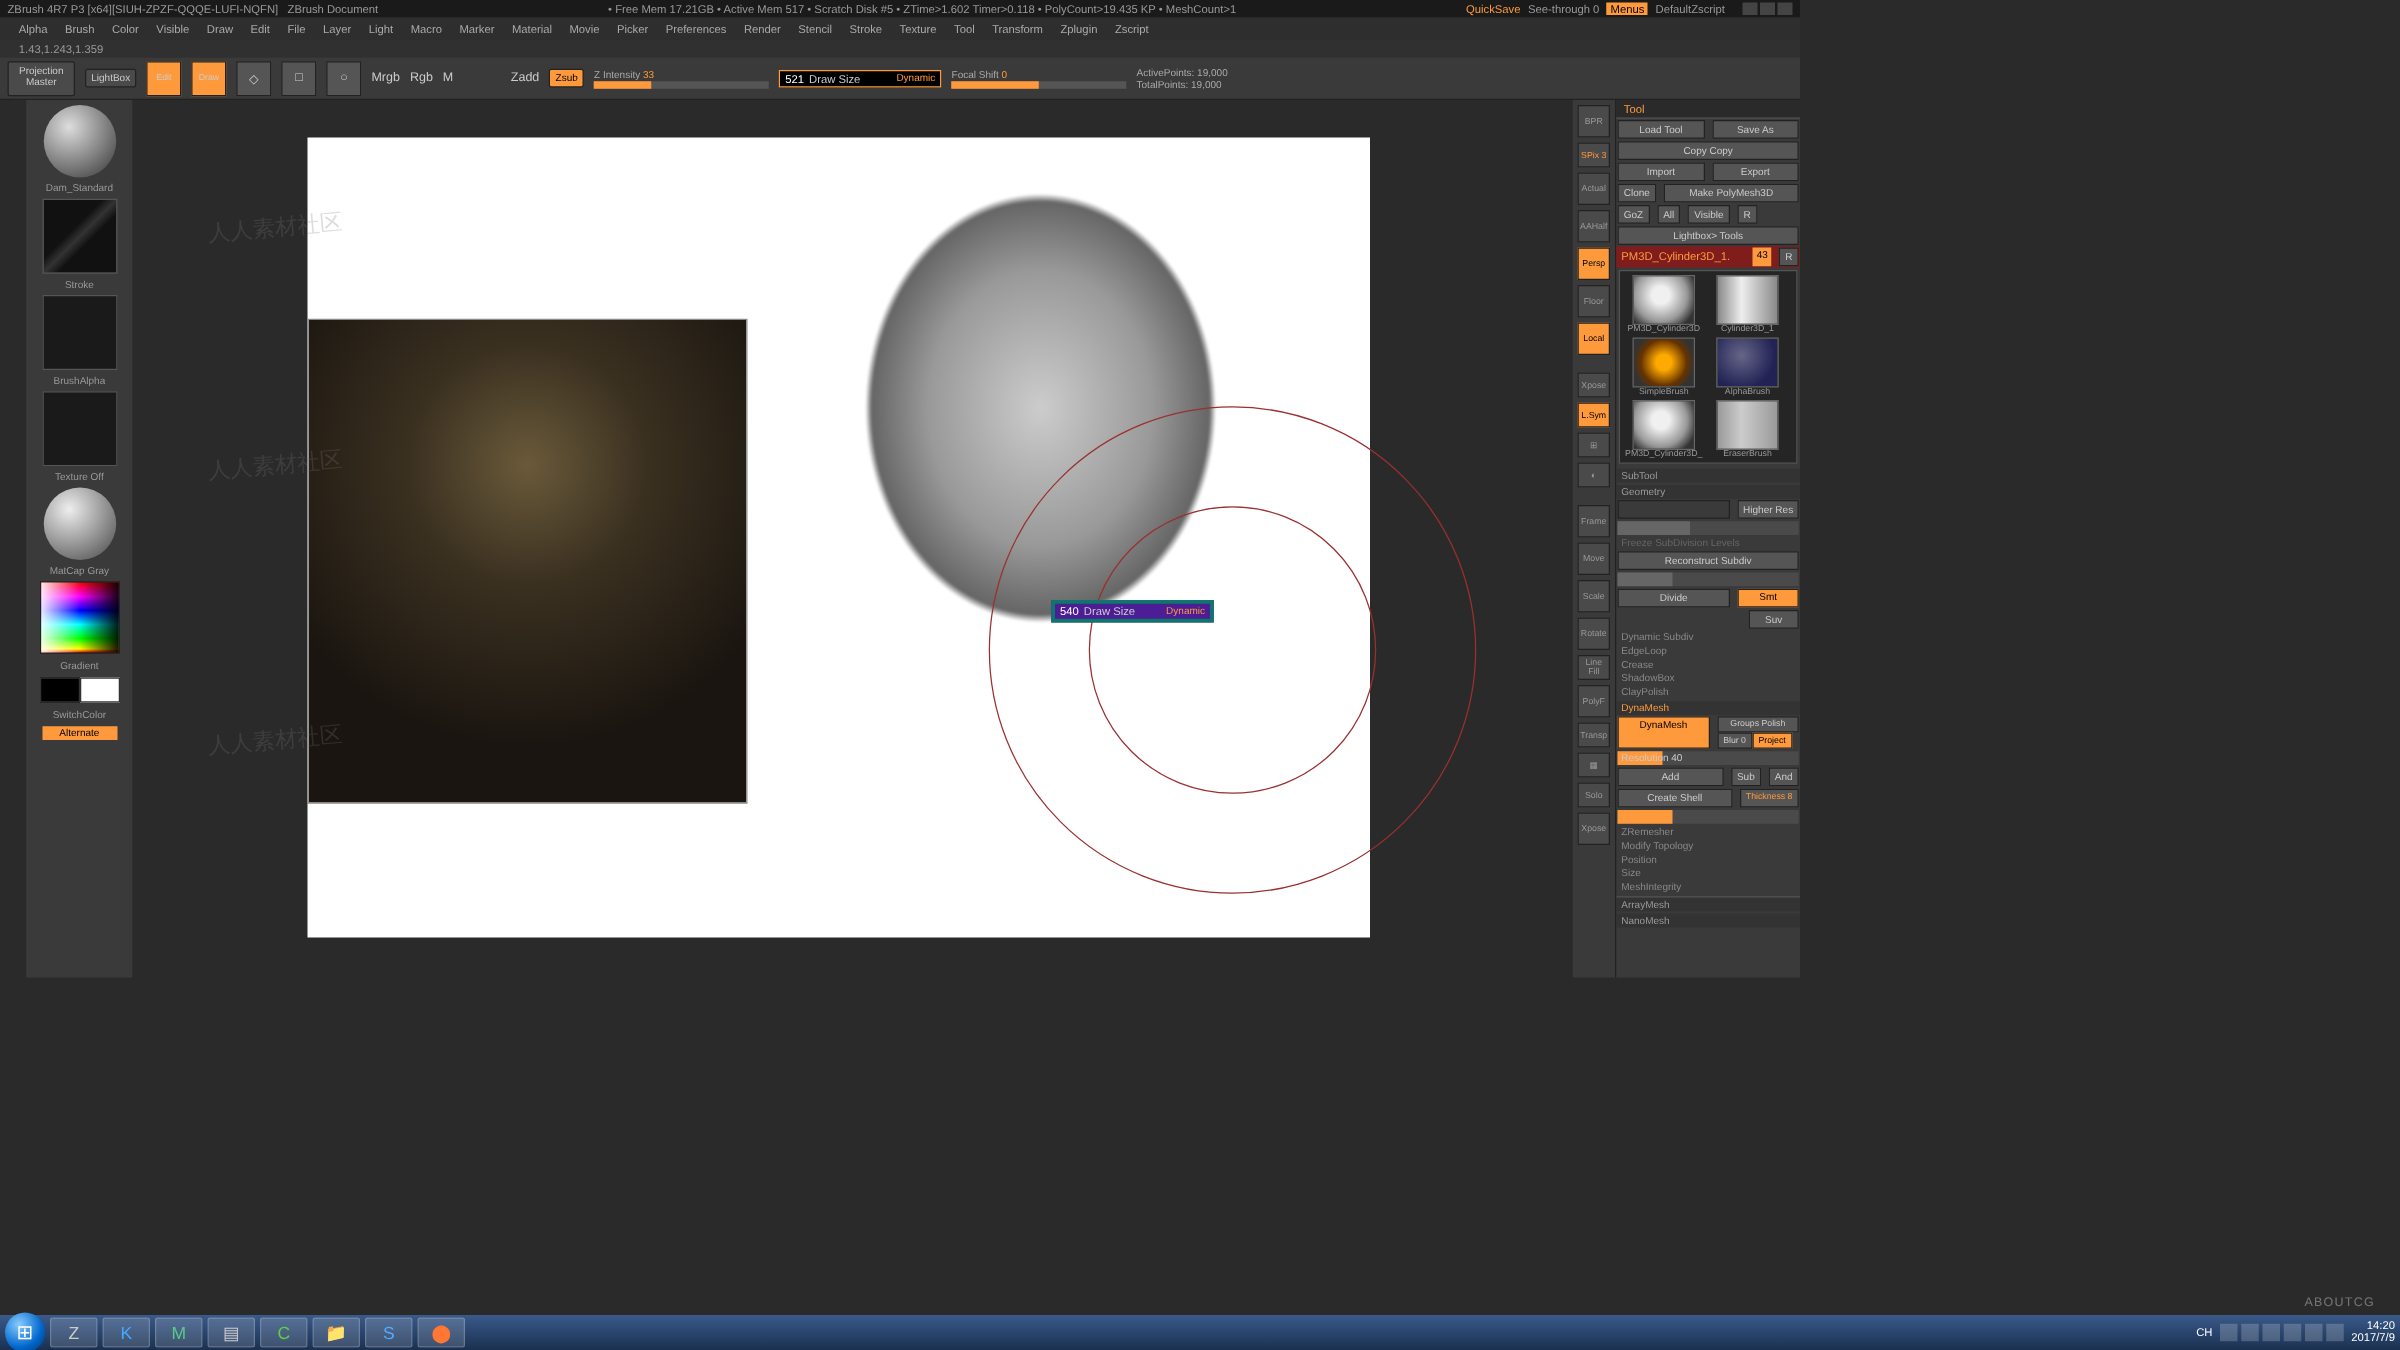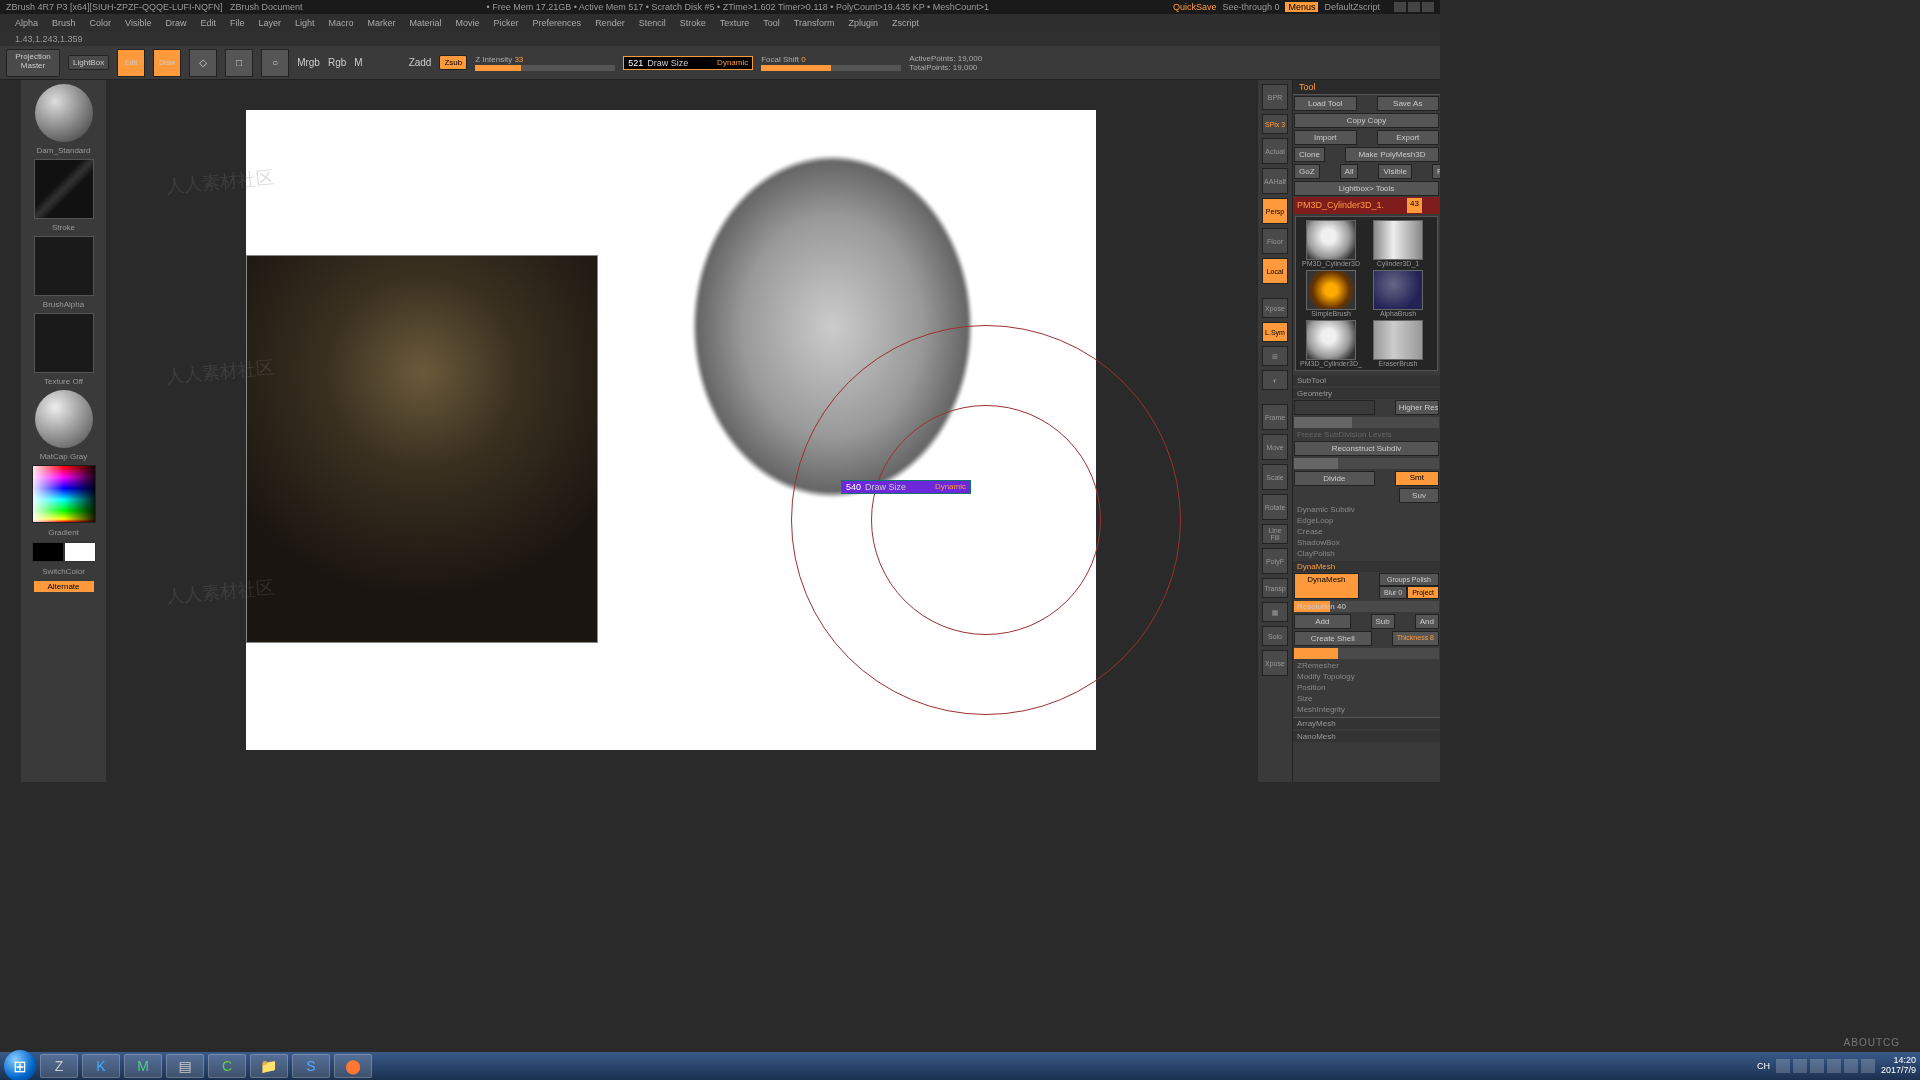--- a/index.html
+++ b/index.html
@@ -55,36 +55,36 @@
 .left-btn { font-size:8px; color:#999; width:60px; text-align:center; padding:1px 0; }
 
 
 .canvas-area { flex:1; background:#2a2a2a; position:relative; }
 .canvas { position:absolute; left:140px; top:30px; width:850px; height:640px; background:#fff; }
 .ref-image { position:absolute; left:0px; top:145px; width:352px; height:388px; background:radial-gradient(circle at 50% 30%, #6a5a3a 0%, #3a3020 30%, #1a1510 70%); border:1px solid #888; }
 .head-sculpt { position:absolute; left:350px; top:10px; width:430px; height:590px; }
 .head-shape { width:100%; height:100%; background: radial-gradient(ellipse 180px 220px at 55% 35%, #ccc, #999 50%, #666 75%, transparent 78%); filter: blur(1px); }
 .draw-circle1 { position:absolute; left:545px; top:215px; width:390px; height:390px; border:1px solid #9a3030; border-radius:50%; }
 .draw-circle2 { position:absolute; left:625px; top:295px; width:230px; height:230px; border:1px solid #9a3030; border-radius:50%; }
-.size-popup { position:absolute; left:595px; top:370px; background:#6d28d9; border:1px solid #0f766e; padding:1px 4px; font-size:9px; display:flex; min-width:130px; }
+.size-popup { position:absolute; left:595px; top:370px; background:#4c1d95; border:3px solid #0f766e; padding:1px 4px; font-size:9px; display:flex; min-width:130px; }
 .size-popup .val { color:#fff; }
 .size-popup .lbl { color:#ccc; margin:0 4px; flex:1; }
 .size-popup .dyn { color:#ff9a3c; font-size:8px; }
 
 
 .shelf { width:34px; background:#3a3a3a; display:flex; flex-direction:column; align-items:center; padding:4px 0; gap:4px; }
 .shelf-btn { width:26px; height:26px; background:#4a4a4a; border:1px solid #222; display:flex; align-items:center; justify-content:center; font-size:7px; color:#999; text-align:center; line-height:1; }
 .shelf-btn.orange { background:#ff9a3c; color:#000; }
 .shelf-btn.tall { height:20px; }
 .shelf-spacer { height:6px; }
 
 
 .right-panel { width:148px; background:#3a3a3a; border-left:1px solid #222; display:flex; flex-direction:column; font-size:9px; }
 .rp-header { background:#2a2a2a; padding:2px 6px; font-size:9px; color:#ff9a3c; border-bottom:1px solid #555; }
-.rp-row { display:flex; gap:20px; padding:1px; }
+.rp-row { display:flex; gap:6px; padding:1px; }
 .rp-btn { flex:1; background:#555; border:1px solid #222; font-size:8px; color:#ccc; padding:2px 3px; text-align:center; white-space:nowrap; overflow:hidden; }
 .rp-btn.sm { flex:0 0 auto; padding:2px 4px; }
 .rp-btn.wide { flex:2; }
 .rp-section { background:#333; padding:1px 4px; font-size:8px; color:#999; margin-top:2px; }
 .rp-section.orange { color:#ff9a3c; }
 .tool-grid { display:flex; flex-wrap:wrap; gap:3px; padding:3px; background:#252525; margin:2px; border:1px solid #555; }
 .tool-item { width:64px; display:flex; flex-direction:column; align-items:center; }
 .tool-thumb { width:50px; height:40px; background:#444; border:1px solid #666; }
 .tool-thumb.head { background:radial-gradient(circle at 45% 40%, #f0f0f0 20%, #999 60%, #333 85%); }
 .tool-thumb.cyl { background:linear-gradient(to right, #888, #eee 40%, #888); }

